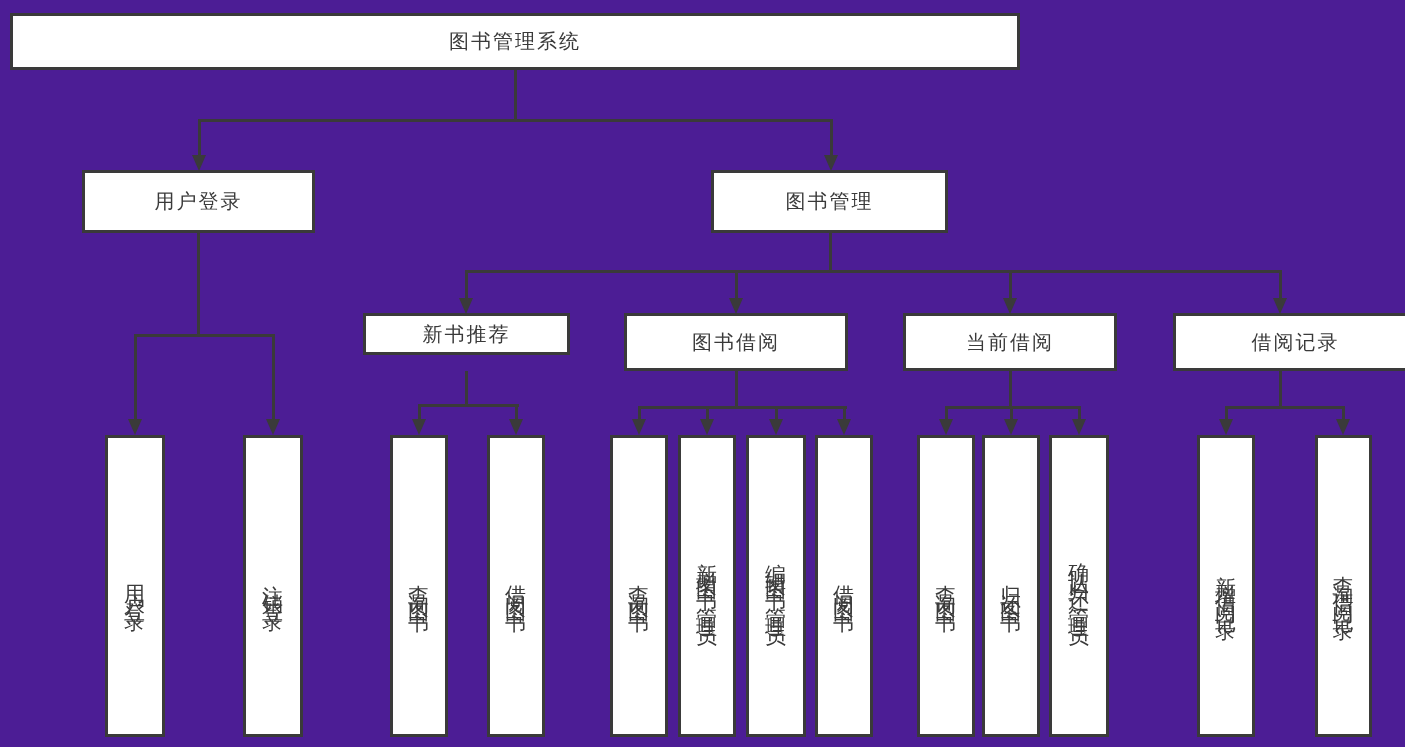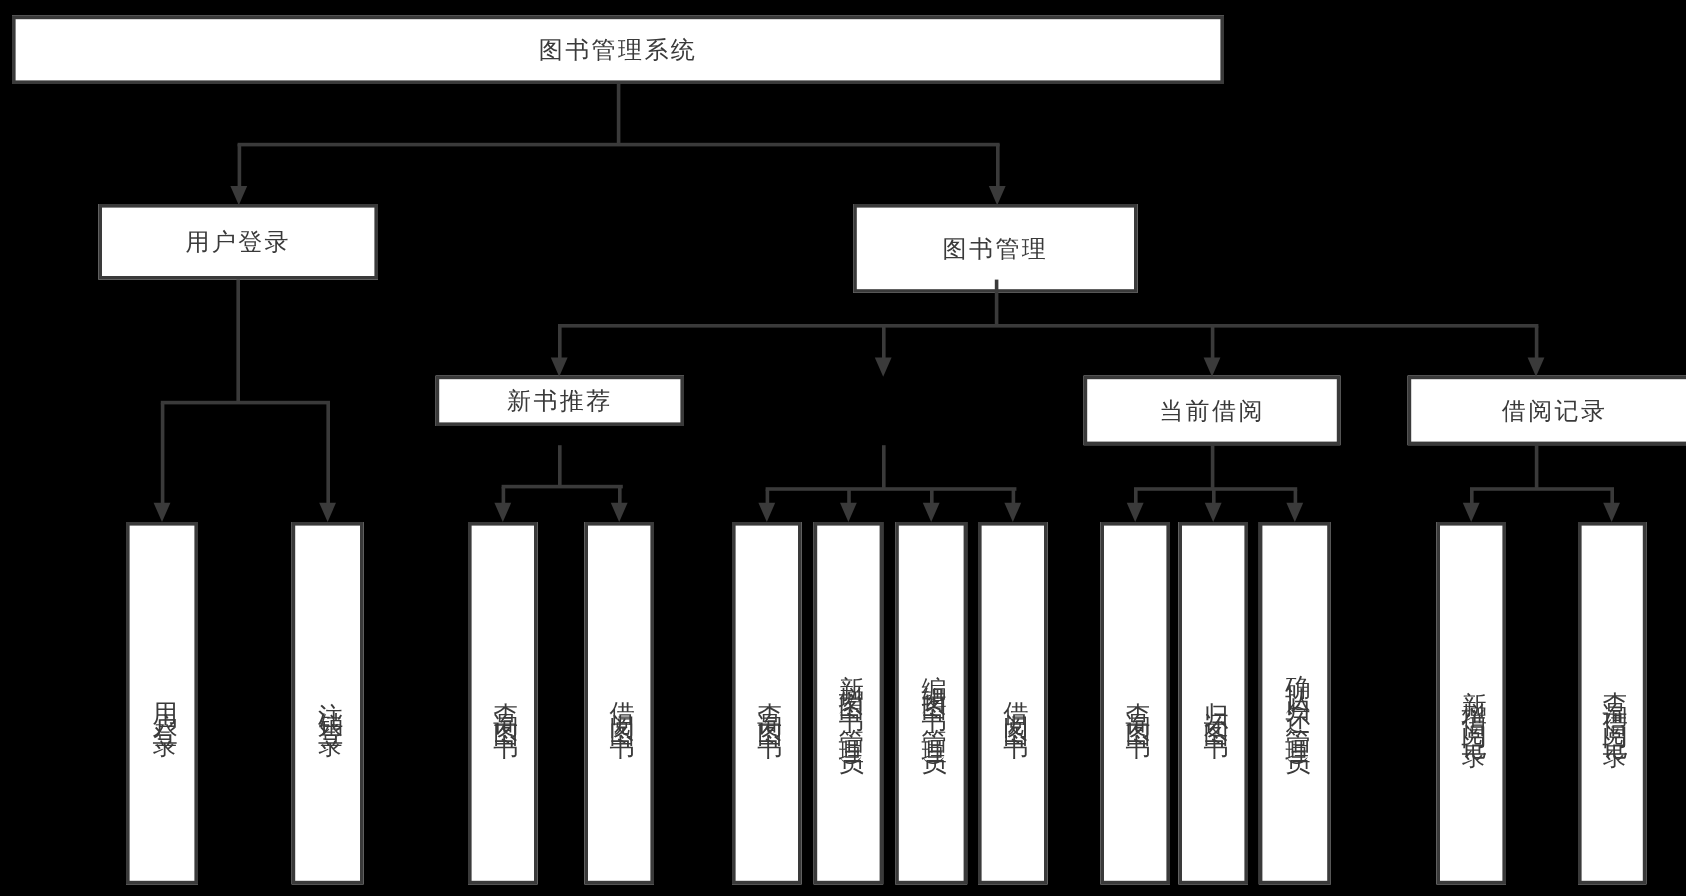--- a/index.html
+++ b/index.html
@@ -1,18 +1,18 @@
 <!DOCTYPE html>
 <html style="--line: #3a3a3a; --text: #3a3a3a;"><head>
 <meta charset="utf-8">
 <style>
   html,body{margin:0;padding:0;background:#fff;}
   .stage{
-    position:relative;width:1405px;height:747px;background:#000000;overflow:hidden;
-    font-family:Liberation Mono, monospace;color:var(--text,#3a3a3a);
+    position:relative;width:1405px;height:747px;background:#4c1d95;overflow:hidden;
+    font-family:Liberation Sans, sans-serif;color:var(--text,#3a3a3a);
   }
   .box{
     position:absolute;box-sizing:border-box;background:#fff;
     border:3px solid var(--line,#3a3a3a);
     display:flex;align-items:center;justify-content:center;
     font-size:20px;letter-spacing:2px;white-space:nowrap;
   }
   .leaf{
     position:absolute;box-sizing:border-box;background:#fff;top:435px;height:302px;
     border:3px solid var(--line,#3a3a3a);
@@ -34,23 +34,24 @@
   }
 </style>
 </head>
 <body>
 
 <div class="stage">
 
   <div class="box" style="left:10px;top:13px;width:1010px;height:57px">图书管理系统</div>
 
   <div class="box" style="left:82px;top:170px;width:233px;height:63px">用户登录</div>
-  <div class="box" style="left:711px;top:170px;width:237px;height:74px">图书管理</div>
+  <div class="box" style="left:711px;top:170px;width:237px;height:63px">图书管理</div>
 
   <div class="box" style="left:363px;top:313px;width:207px;height:42px">新书推荐</div>
+  <div class="box" style="left:624px;top:313px;width:224px;height:58px">图书借阅</div>
   <div class="box" style="left:903px;top:313px;width:214px;height:58px">当前借阅</div>
   <div class="box" style="left:1173px;top:313px;width:245px;height:58px">借阅记录</div>
 
   <div class="leaf" style="left:105px;width:60px">
     <span>用户登录</span>
     </div>
   <div class="leaf" style="left:243px;width:60px">
     <span>注销登录</span>
     </div>
 

